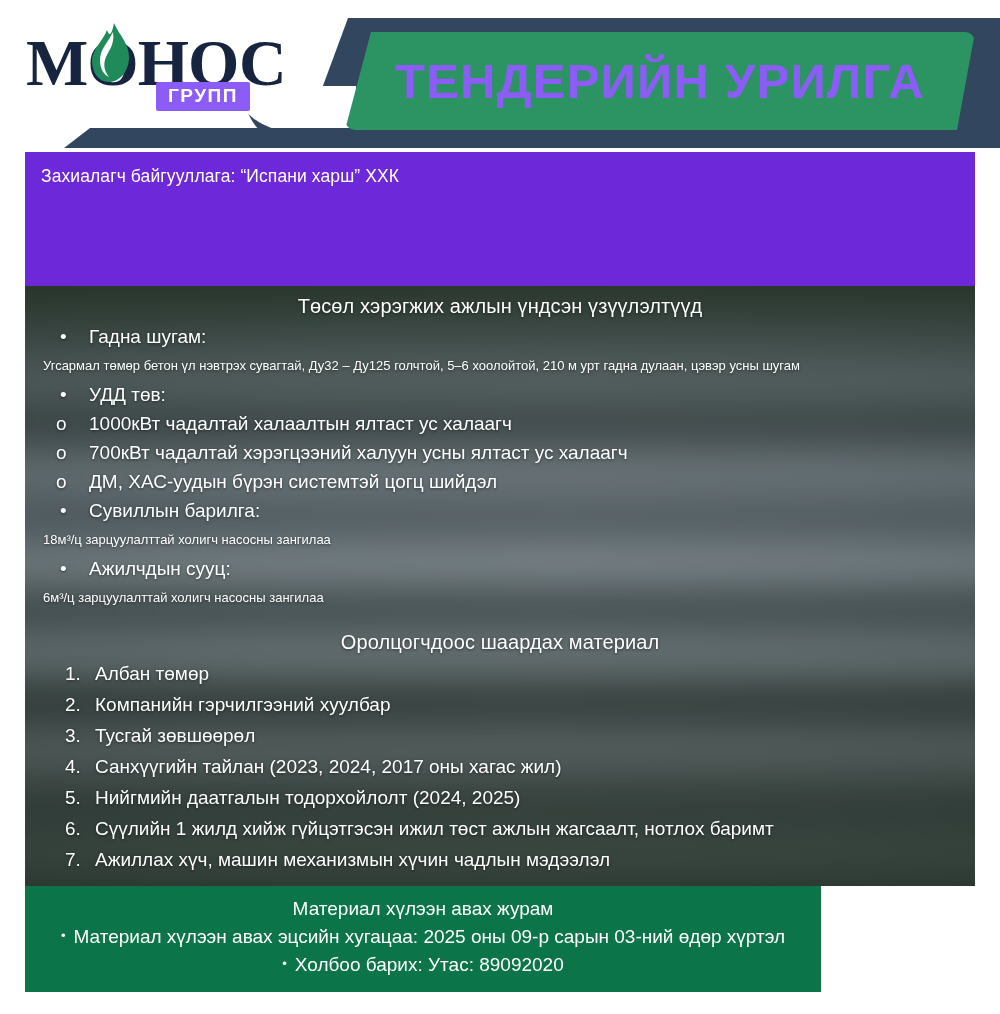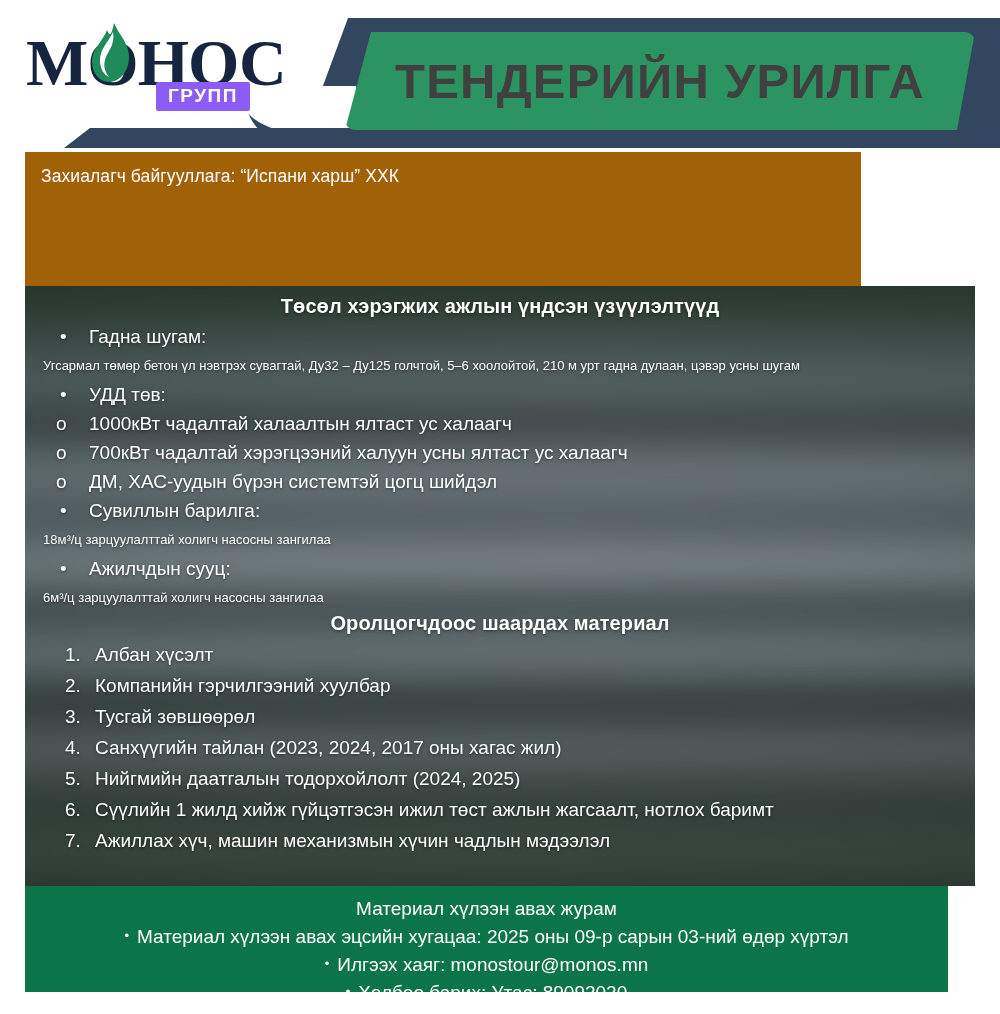--- a/index.html
+++ b/index.html
@@ -36,21 +36,21 @@
   }
   .header-green {
     position: absolute; top: 32px; left: 345px; width: 630px; height: 98px;
     background: #2b9462;
     clip-path: polygon(26px 0, 630px 0, 612px 98px, 0 98px);
     border-radius: 10px;
   }
   .header-title {
     position: absolute; top: 41px; left: 355px; width: 610px; height: 80px;
     display: flex; align-items: center; justify-content: center;
-    color: #404040; font-size: 49px; font-weight: bold;
+    color: #8b5cf6; font-size: 49px; font-weight: bold;
     letter-spacing: 1.2px; white-space: nowrap;
   }
 
   
   .logo-wrap { position: absolute; top: 26px; left: 26px; width: 250px; height: 100px; }
   .logo-text {
     position: absolute; top: 0; left: 0;
     font-family: "Liberation Serif", "DejaVu Serif", serif;
     font-size: 66px; font-weight: bold; color: #17243f; letter-spacing: -1px;
     line-height: 74px;
@@ -58,22 +58,22 @@
   .logo-flame { position: absolute; top: -4px; left: 63px; width: 44px; height: 70px; }
   .logo-badge {
     position: absolute; top: 56px; left: 130px;
     background: #8b5cf6; color: #ffffff;
     font-size: 19px; font-weight: bold; letter-spacing: 1.5px;
     padding: 3px 12px 4px 12px; border-radius: 2px;
   }
 
   
   .info-block {
-    position: absolute; top: 152px; left: 25px; width: 836px; height: 134px;
-    background: #a16207; color: #ffffff;
+    position: absolute; top: 152px; left: 25px; width: 950px; height: 134px;
+    background: #6d28d9; color: #ffffff;
     padding: 12px 16px 10px 16px;
   }
   .info-line { font-size: 17.5px; line-height: 25px; letter-spacing: 0.1px; }
 
   
   .body-block {
     position: absolute; top: 286px; left: 25px; width: 950px; height: 600px;
     overflow: hidden; color: #ffffff;
   }
   .bg-photo {
@@ -104,38 +104,38 @@
     filter: blur(14px);
   }
   .bg-shade {
     position: absolute; inset: 0;
     background: linear-gradient(180deg, rgba(20,34,24,0.40) 0%, rgba(30,40,42,0.18) 35%,
                 rgba(30,40,42,0.14) 65%, rgba(18,30,22,0.40) 100%);
   }
   .body-content { position: relative; padding: 6px 18px 0 18px; }
 
   .sec-head {
-    text-align: center; font-size: 20px; font-weight: bold;
+    text-align: center; font-size: 20px; font-weight: normal;
     margin: 3px 0 4px 0; letter-spacing: 0.1px;
     text-shadow: 0 1px 3px rgba(0,0,0,0.45);
   }
-  .sec-head.two { margin-top: 0; }
+  .sec-head.two { margin-top: 19px; }
 
   .bullet-row { display: flex; font-size: 19px; line-height: 29px; }
   .bullet-row .mk { width: 46px; flex: 0 0 46px; text-align: left; padding-left: 17px; }
   .bullet-row.sub .mk { padding-left: 13px; }
   .plain { font-size: 13px; line-height: 29px; }
   .num-row { display: flex; font-size: 19px; line-height: 31px; }
   .num-row .mk { width: 52px; flex: 0 0 52px; text-align: left; padding-left: 22px; }
   .num-row .tx { flex: 1; }
   .txt-shadow { text-shadow: 0 1px 3px rgba(0,0,0,0.5); }
 
   
   .footer {
-    position: absolute; top: 886px; left: 25px; width: 923px; height: 106px;
+    position: absolute; top: 886px; left: 25px; width: 796px; height: 106px;
     background: #0b7449; color: #ffffff;
     padding-top: 9px; text-align: center;
   }
   .footer-head { font-size: 19px; line-height: 27px; }
   .footer-line { font-size: 19px; line-height: 27px; }
   .footer-line .dot { font-size: 13px; vertical-align: 3px; padding-right: 8px; }
 </style>
 </head>
 <body>
 
@@ -202,21 +202,21 @@
       <div class="bullet-row txt-shadow">
         <span class="mk">•</span>
         <span class="tx">Ажилчдын сууц:</span>
       </div>
       <div class="plain txt-shadow">6м³/ц зарцуулалттай холигч насосны зангилаа</div>
 
       <div class="sec-head two txt-shadow">Оролцогчдоос шаардах материал</div>
 
       <div class="num-row txt-shadow">
         <span class="mk">1.</span>
-        <span class="tx">Албан хүсэлт</span>
+        <span class="tx">Албан төмөр</span>
       </div>
       <div class="num-row txt-shadow">
         <span class="mk">2.</span>
         <span class="tx">Компанийн гэрчилгээний хуулбар</span>
       </div>
       <div class="num-row txt-shadow">
         <span class="mk">3.</span>
         <span class="tx">Тусгай зөвшөөрөл</span>
       </div>
       <div class="num-row txt-shadow">
@@ -238,20 +238,17 @@
 
     </div>
   </div>
 
   <div class="footer">
     <div class="footer-head">Материал хүлээн авах журам</div>
     <div class="footer-line">
       <span class="dot">•</span><span>Материал хүлээн авах эцсийн хугацаа: 2025 оны 09-р сарын 03-ний өдөр хүртэл</span>
     </div>
     <div class="footer-line">
-      <span class="dot">•</span><span>Илгээх хаяг: monostour@monos.mn</span>
-    </div>
-    <div class="footer-line">
       <span class="dot">•</span><span>Холбоо барих: Утас: 89092020</span>
     </div>
   </div>
 
 </div>
 
 </body></html>

